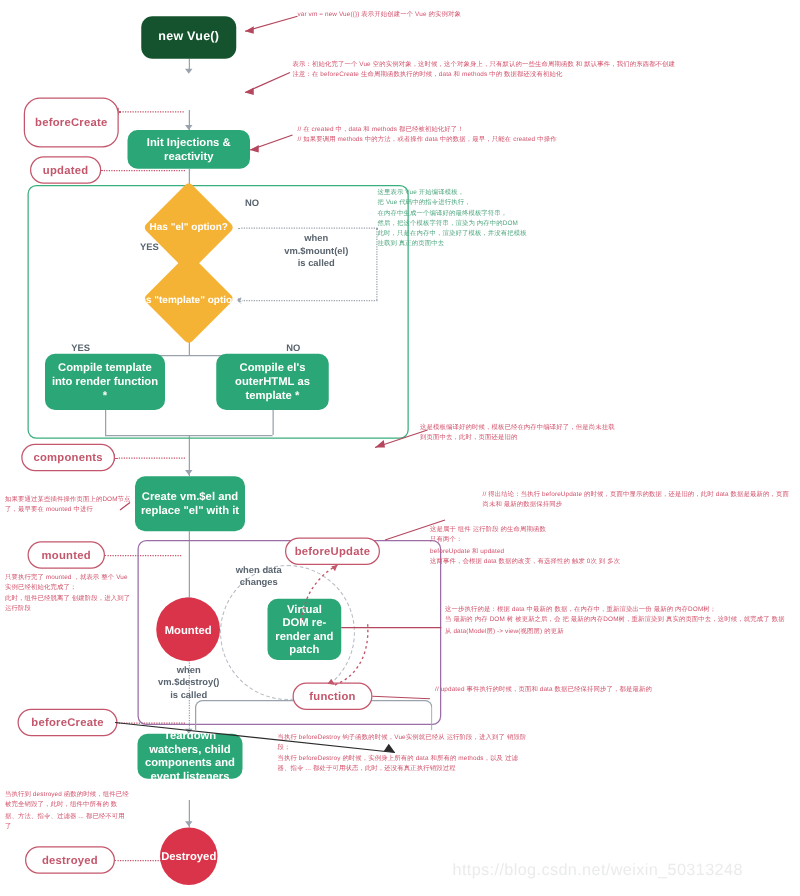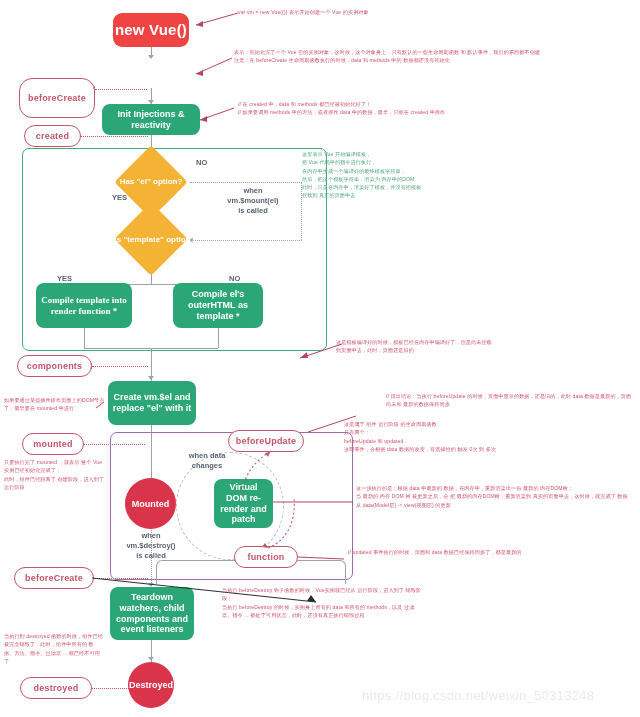--- a/index.html
+++ b/index.html
@@ -25,23 +25,23 @@
     display: flex;
     align-items: center;
     justify-content: center;
     text-align: center;
     color: #ffffff;
     font-weight: bold;
     line-height: 1.22;
     box-sizing: border-box;
   }
   .node-dark {
-    background: #ef4444;
+    background: #14532d;
     border-radius: 9px;
-    font-size: 15px;
+    font-size: 10px;
     letter-spacing: .2px;
   }
   .node-green {
     background: #2ba676;
     border-radius: 8px;
     font-size: 9px;
     padding: 2px 4px;
   }
   .node-diamond-wrap {
     position: absolute;
@@ -269,47 +269,47 @@
     <div class="diamond-label">Has
 "el" option?</div>
   </div>
 
   <div class="node-diamond-wrap" style="left:104px; top:213px; width:94px; height:53px;">
     <div class="diamond-shape" style="width:52px; height:52px; left:21px; top:0px;"></div>
     <div class="diamond-label">Has
 "template" option?</div>
   </div>
 
-  <div class="node node-green" style="left:36px; top:283px; width:96px; height:45px;font-family:Liberation Serif, serif;">Compile template
+  <div class="node node-green" style="left:36px; top:283px; width:96px; height:45px;">Compile template
 into
 render function *</div>
 
   <div class="node node-green" style="left:173px; top:283px; width:90px; height:45px;">Compile el's
 outerHTML
 as template *</div>
 
   <div class="node node-green" style="left:108px; top:381px; width:88px; height:44px;">Create vm.$el
 and replace
 "el" with it</div>
 
   <div class="node-circle" style="left:125px; top:478px; width:51px; height:51px;">Mounted</div>
 
   <div class="node node-green" style="left:214px; top:479px; width:59px; height:49px;">Virtual DOM
 re-render
 and patch</div>
 
-  <div class="node node-green" style="left:110px; top:587px; width:84px; height:53px;">Teardown
+  <div class="node node-green" style="left:110px; top:587px; width:84px; height:36px;">Teardown
 watchers, child
 components and
 event listeners</div>
 
   <div class="node-circle" style="left:128px; top:662px; width:46px; height:46px;">Destroyed</div>
 
   <div class="hook" style="left:19px; top:78px; width:76px; height:40px;">beforeCreate</div>
-  <div class="hook" style="left:24px; top:125px; width:57px; height:22px;">created</div>
+  <div class="hook" style="left:24px; top:125px; width:57px; height:22px;">updated</div>
   <div class="hook" style="left:17px; top:355px; width:75px; height:22px;">components</div>
   <div class="hook" style="left:22px; top:433px; width:62px; height:22px;">mounted</div>
   <div class="hook" style="left:228px; top:430px; width:76px; height:22px;">beforeUpdate</div>
   <div class="hook" style="left:234px; top:546px; width:64px; height:22px;">function</div>
   <div class="hook" style="left:14px; top:567px; width:80px; height:22px;">beforeCreate</div>
   <div class="hook" style="left:20px; top:677px; width:72px; height:22px;">destroyed</div>
 
   <div class="abs" style="left:176px; top:440px; width:180px; height:140px;">
     <svg width="180" height="140" style="display:block; overflow:visible;">
       <path d="M 92 108 C 112 100, 120 80, 118 58" stroke="#c4566b" stroke-width="1.1" stroke-dasharray="2,2.4" fill="none"></path>

